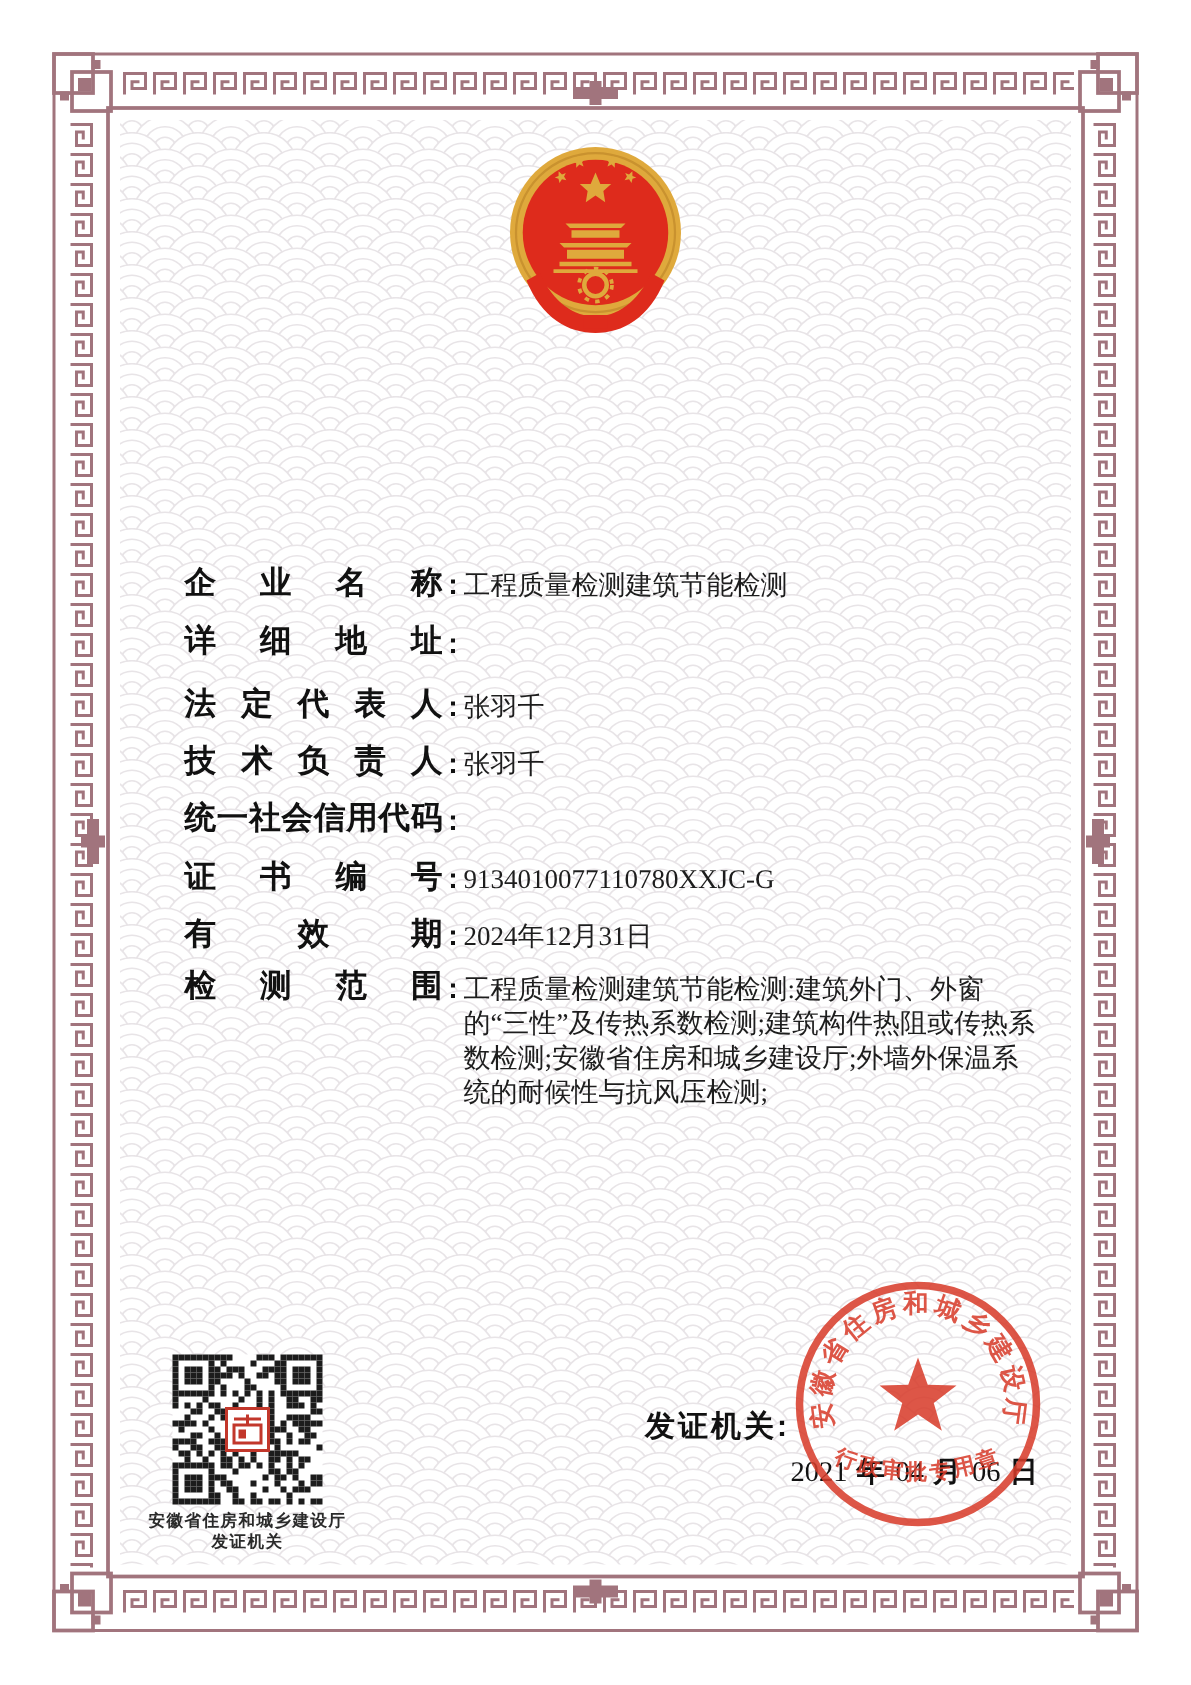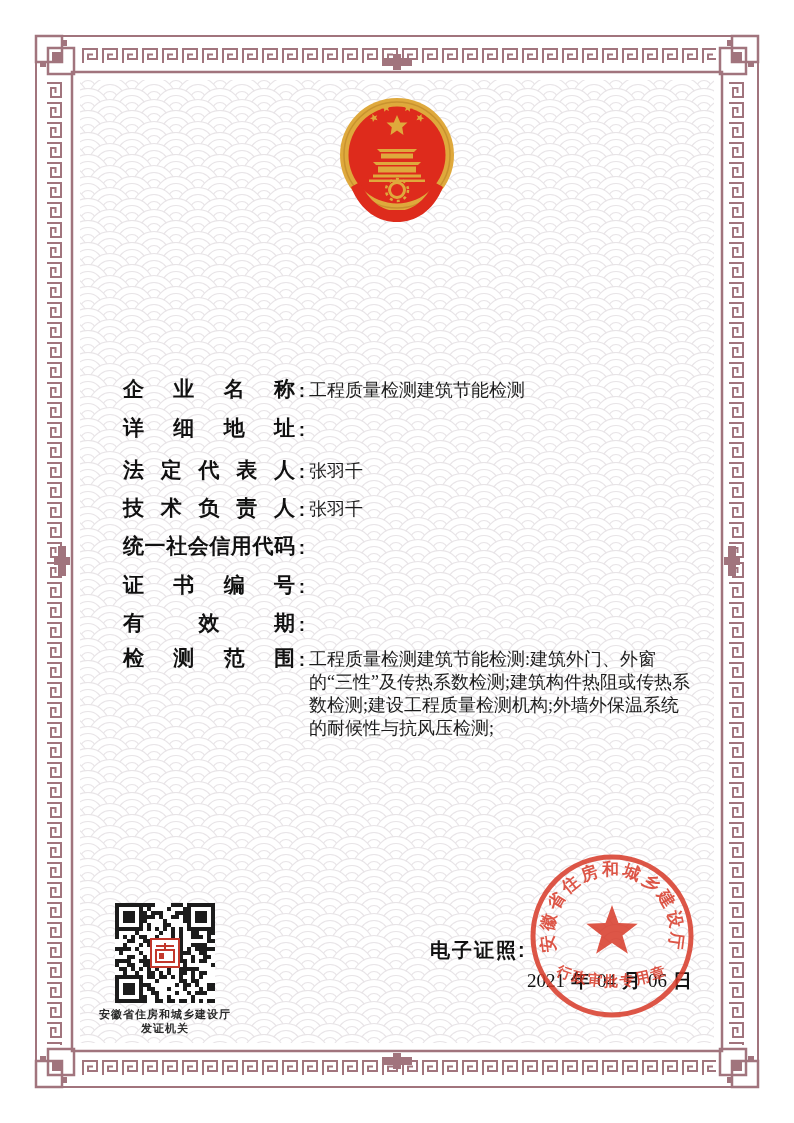--- a/index.html
+++ b/index.html
@@ -228,38 +228,40 @@
       <div class="field-colon">:</div>
     </div>
     <div class="field-row r6">
       <div class="field-label justify-chars">
           <span>证</span>
           <span>书</span>
           <span>编</span>
           <span>号</span>
         </div>
       <div class="field-colon">:</div>
+      <div class="field-value">9134010077110780XXJC-G</div>
     </div>
     <div class="field-row r7">
       <div class="field-label justify-chars">
           <span>有</span>
           <span>效</span>
           <span>期</span>
         </div>
       <div class="field-colon">:</div>
+      <div class="field-value">2024年12月31日</div>
     </div>
     <div class="field-row r8">
       <div class="field-label justify-chars">
           <span>检</span>
           <span>测</span>
           <span>范</span>
           <span>围</span>
         </div>
       <div class="field-colon">:</div>
-      <div class="field-value">工程质量检测建筑节能检测:建筑外门、外窗的“三性”及传热系数检测;建筑构件热阻或传热系数检测;建设工程质量检测机构;外墙外保温系统的耐候性与抗风压检测;</div>
+      <div class="field-value">工程质量检测建筑节能检测:建筑外门、外窗的“三性”及传热系数检测;建筑构件热阻或传热系数检测;安徽省住房和城乡建设厅;外墙外保温系统的耐候性与抗风压检测;</div>
     </div>
   </div>
 
   <div class="qr-block">
     <div class="qr" id="qr">
         <div class="c" style="left: 0px; top: 0px;"></div>
         <div class="c" style="left: 4px; top: 0px;"></div>
         <div class="c" style="left: 8px; top: 0px;"></div>
         <div class="c" style="left: 12px; top: 0px;"></div>
         <div class="c" style="left: 16px; top: 0px;"></div>
@@ -553,21 +555,21 @@
         <line x1="11" y1="1" x2="11" y2="8" stroke="#c2372b" stroke-width="2"></line>
         <rect x="5" y="11" width="5" height="6" fill="#c2372b"></rect>
       </svg>
     </div>
     <div class="qr-caption">
       <div>安徽省住房和城乡建设厅</div>
       <div>发证机关</div>
     </div>
   </div>
 
-  <div class="issuer">电子证照:</div>
+  <div class="issuer">发证机关:</div>
   <div class="date-line">
     <span class="date-num">2021</span><span class="date-unit">年</span><span class="date-num">04</span><span class="date-unit">月</span><span class="date-num">06</span><span class="date-unit">日</span>
   </div>
 
   <div class="seal">
     <svg width="176" height="176" viewBox="0 0 176 176">
       <defs>
         <path id="sealTopArc" d="M32.5,106 A59,59 0 1 1 143.5,106" fill="none"></path>
         <path id="sealBottomArc" d="M38,129 Q88,147 138,129" fill="none"></path>
       </defs>

